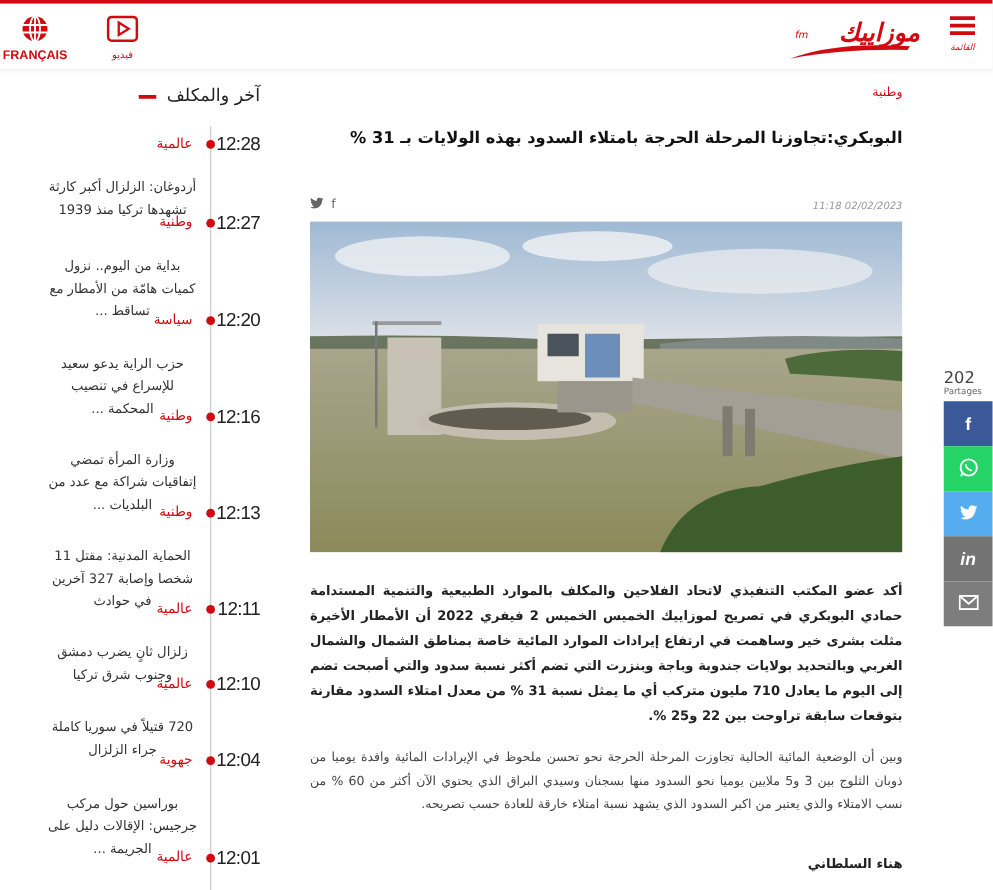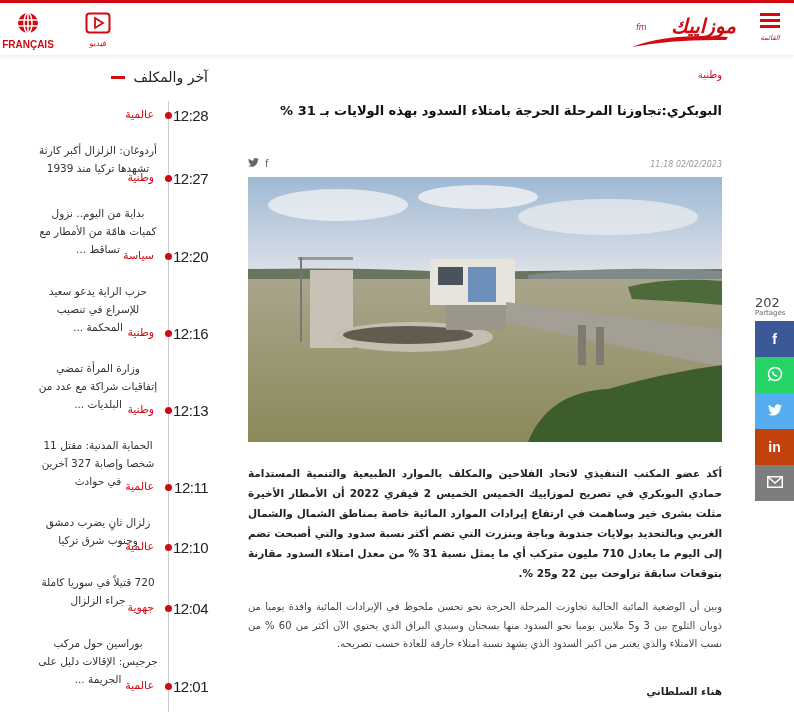--- a/index.html
+++ b/index.html
@@ -229,21 +229,21 @@
         </svg>
     </span>
   </div>
   <div class="btn" style="background:#55acee;">
     <span>
       <svg width="14" height="12" viewBox="0 0 24 20">
           <path d="M24 2.4a10 10 0 0 1-2.8.8A4.9 4.9 0 0 0 23.3.5a9.8 9.8 0 0 1-3.1 1.2A4.9 4.9 0 0 0 11.8 6 14 14 0 0 1 1.7.9a4.9 4.9 0 0 0 1.5 6.6A4.9 4.9 0 0 1 1 6.9a4.9 4.9 0 0 0 3.9 4.8 4.9 4.9 0 0 1-2.2.1 4.9 4.9 0 0 0 4.6 3.4A9.9 9.9 0 0 1 0 17.3 14 14 0 0 0 7.5 19.5c9 0 14-7.5 14-14v-.6A10 10 0 0 0 24 2.4z" fill="#fff"></path>
         </svg>
     </span>
   </div>
-  <div class="btn" style="background:#c2410c;">
+  <div class="btn" style="background:#737373;font-style:italic;">
     <span>in</span>
   </div>
   <div class="btn" style="background:#7d7d7d;">
     <span>
       <svg width="16" height="12" viewBox="0 0 16 12">
           <rect x="0.75" y="0.75" width="14.5" height="10.5" fill="none" stroke="#fff" stroke-width="1.5"></rect>
           <polyline points="1,1 8,7 15,1" fill="none" stroke="#fff" stroke-width="1.5"></polyline>
         </svg>
     </span>
   </div>

